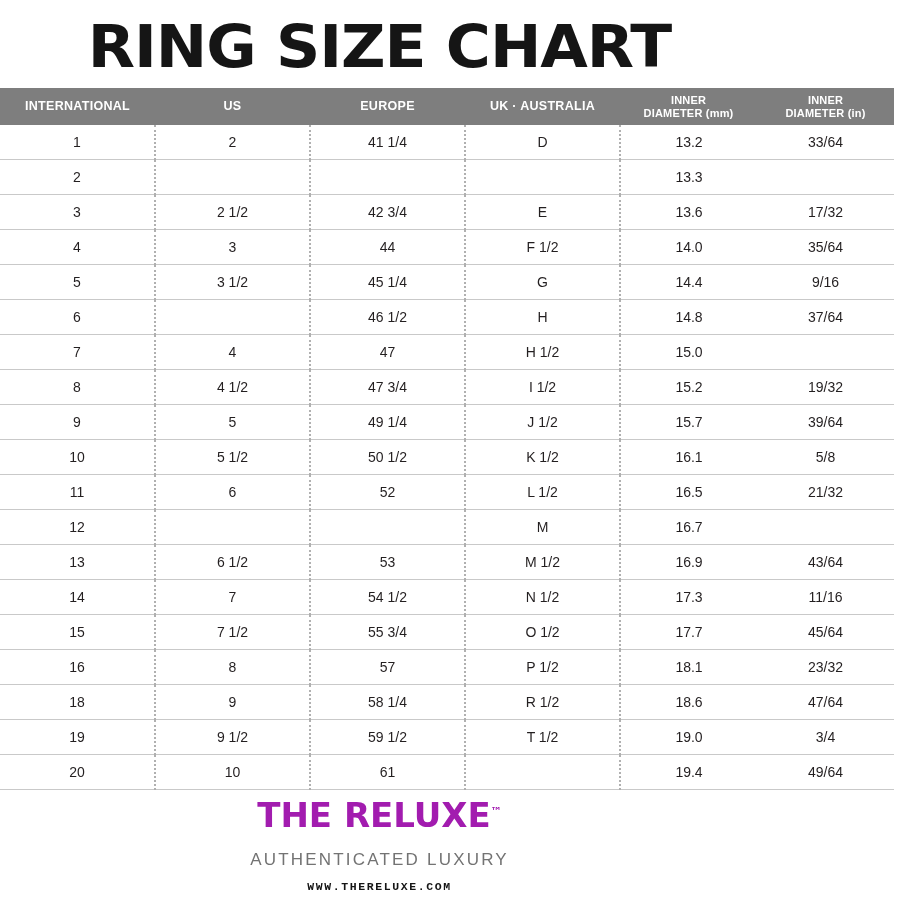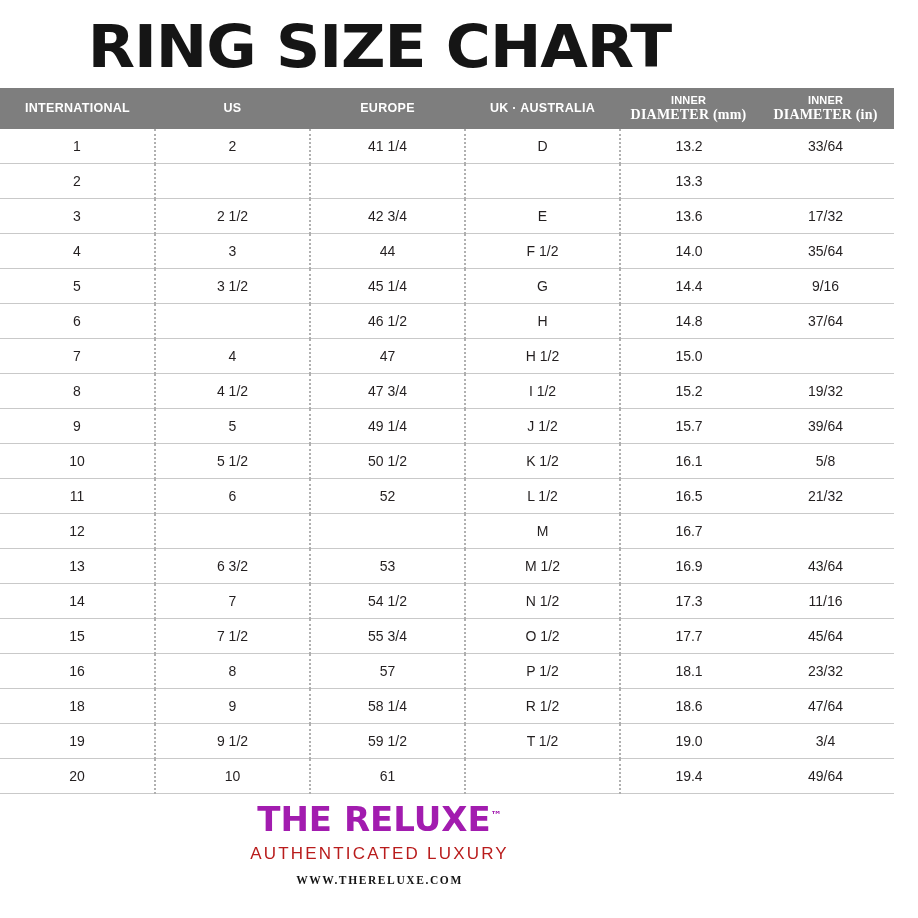--- a/index.html
+++ b/index.html
@@ -52,22 +52,21 @@
     vertical-align: middle;
     line-height: 1.15;
     height: 30px;
     box-sizing: border-box;
   }
   table.chart th.two-line {
     font-size: 11px;
     letter-spacing: 0.2px;
   }
   table.chart th .sub {
-    font-size: 14px;
-    font-family: Liberation Serif, serif;
+    font-size: 11px;
   }
   table.chart td {
     font-size: 14px;
     text-align: center;
     height: 34px;
     padding: 0;
     border-bottom: 1px solid #c9c9c9;
     color: #231f20;
   }
   table.chart tbody tr:last-child td {
@@ -101,25 +100,25 @@
   }
   .brand .tm {
     font-size: 11px;
     vertical-align: super;
     font-weight: bold;
   }
   .tagline {
     font-family: "Liberation Sans", sans-serif;
     font-size: 17px;
     letter-spacing: 2.2px;
-    color: #b91c1c;
-    margin-top: 8px;
+    color: #737373;
+    margin-top: 18px;
   }
   .url {
-    font-family: Liberation Serif, serif;
+    font-family: Liberation Mono, monospace;
     font-size: 11.5px;
     font-weight: bold;
     letter-spacing: 1.6px;
     color: #151515;
     margin-top: 10px;
   }
 </style>
 </head>
 <body>
 
@@ -244,21 +243,21 @@
       <tr>
         <td class="dot-right">12</td>
         <td class="dot-right"></td>
         <td class="dot-right"></td>
         <td class="dot-right">M</td>
         <td>16.7</td>
         <td></td>
       </tr>
       <tr>
         <td class="dot-right">13</td>
-        <td class="dot-right">6 3/2</td>
+        <td class="dot-right">6 1/2</td>
         <td class="dot-right">53</td>
         <td class="dot-right">M 1/2</td>
         <td>16.9</td>
         <td>43/64</td>
       </tr>
       <tr>
         <td class="dot-right">14</td>
         <td class="dot-right">7</td>
         <td class="dot-right">54 1/2</td>
         <td class="dot-right">N 1/2</td>

